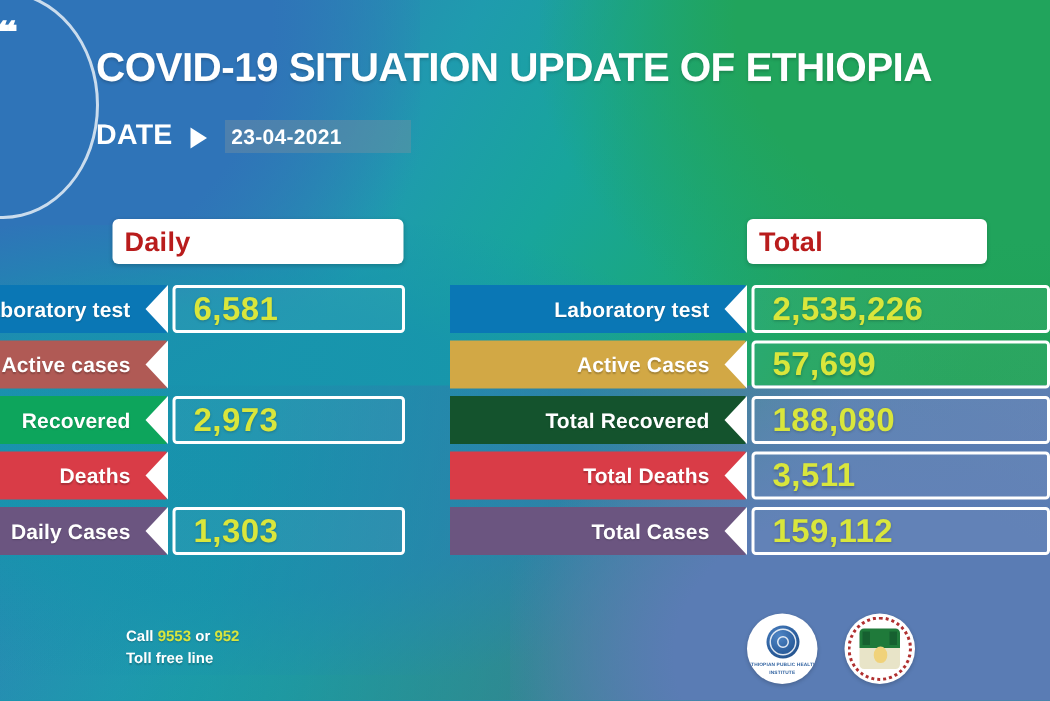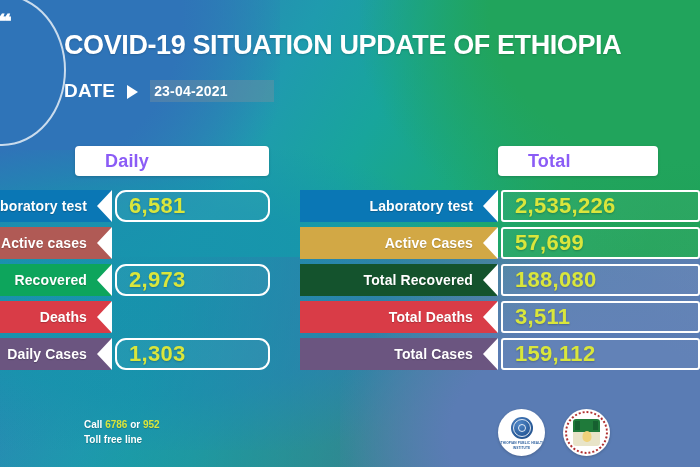--- a/index.html
+++ b/index.html
@@ -107,21 +107,21 @@
   
   .pill {
     position:absolute; height:30px;
     background:#ffffff;
     border-radius:4px;
     display:flex; align-items:center;
     box-shadow:0 1px 3px rgba(0,0,0,0.18);
   }
   .pill span {
     font-size:18px; font-weight:bold;
-    color:#8b5cf6; padding-left:30px;
+    color:#b91c1c; padding-left:8px;
     letter-spacing:0.2px;
   }
   #pill-daily { left:75px; top:146px; width:194px; }
   #pill-total { left:498px; top:146px; width:160px; }
 
   
   .col { position:absolute; }
   #col-daily { left:-80px; top:190px; width:350px; }
   #col-total { left:300px; top:190px; width:400px; }
 
@@ -157,21 +157,21 @@
     border-radius:3px;
     display:flex; align-items:center;
     padding-left:12px;
     font-size:22px; font-weight:bold;
     color:#d9e63c;
     letter-spacing:0.3px;
     background:rgba(255,255,255,0.05);
     text-shadow:0 1px 2px rgba(0,0,0,0.22);
     margin-left:2px;
   }
-  #col-daily .row-value { margin-left:4px;border-radius:11px; }
+  #col-daily .row-value { margin-left:4px; }
   #col-total .row-value { margin-left:4px; }
 
   
   .footer-text {
     position:absolute; left:84px; top:418px;
     font-size:10px; font-weight:bold; line-height:1.45;
     color:#ffffff;
     text-shadow:0 1px 1px rgba(0,0,0,0.2);
   }
   .hl { color:#d9e63c; }
@@ -302,21 +302,21 @@
         <div class="row-label" style="background: rgb(217, 60, 71);">Total Deaths</div>
         <div class="row-value">3,511</div>
       </div>
       <div class="row">
         <div class="row-label" style="background: rgb(107, 85, 128);">Total Cases</div>
         <div class="row-value">159,112</div>
       </div>
     </div>
 
   <div class="footer-text">
-    <div><span>Call </span><span class="hl">6786</span><span> or </span><span class="hl">952</span></div>
+    <div><span>Call </span><span class="hl">9553</span><span> or </span><span class="hl">952</span></div>
     <div>Toll free line</div>
   </div>
 
   <div class="logos">
     <div class="logo">
       <div class="logo-ephi-mark"></div>
       <div class="logo-cap">ETHIOPIAN PUBLIC HEALTH INSTITUTE</div>
     </div>
     <div class="logo">
       <div class="logo-moh-ring">

